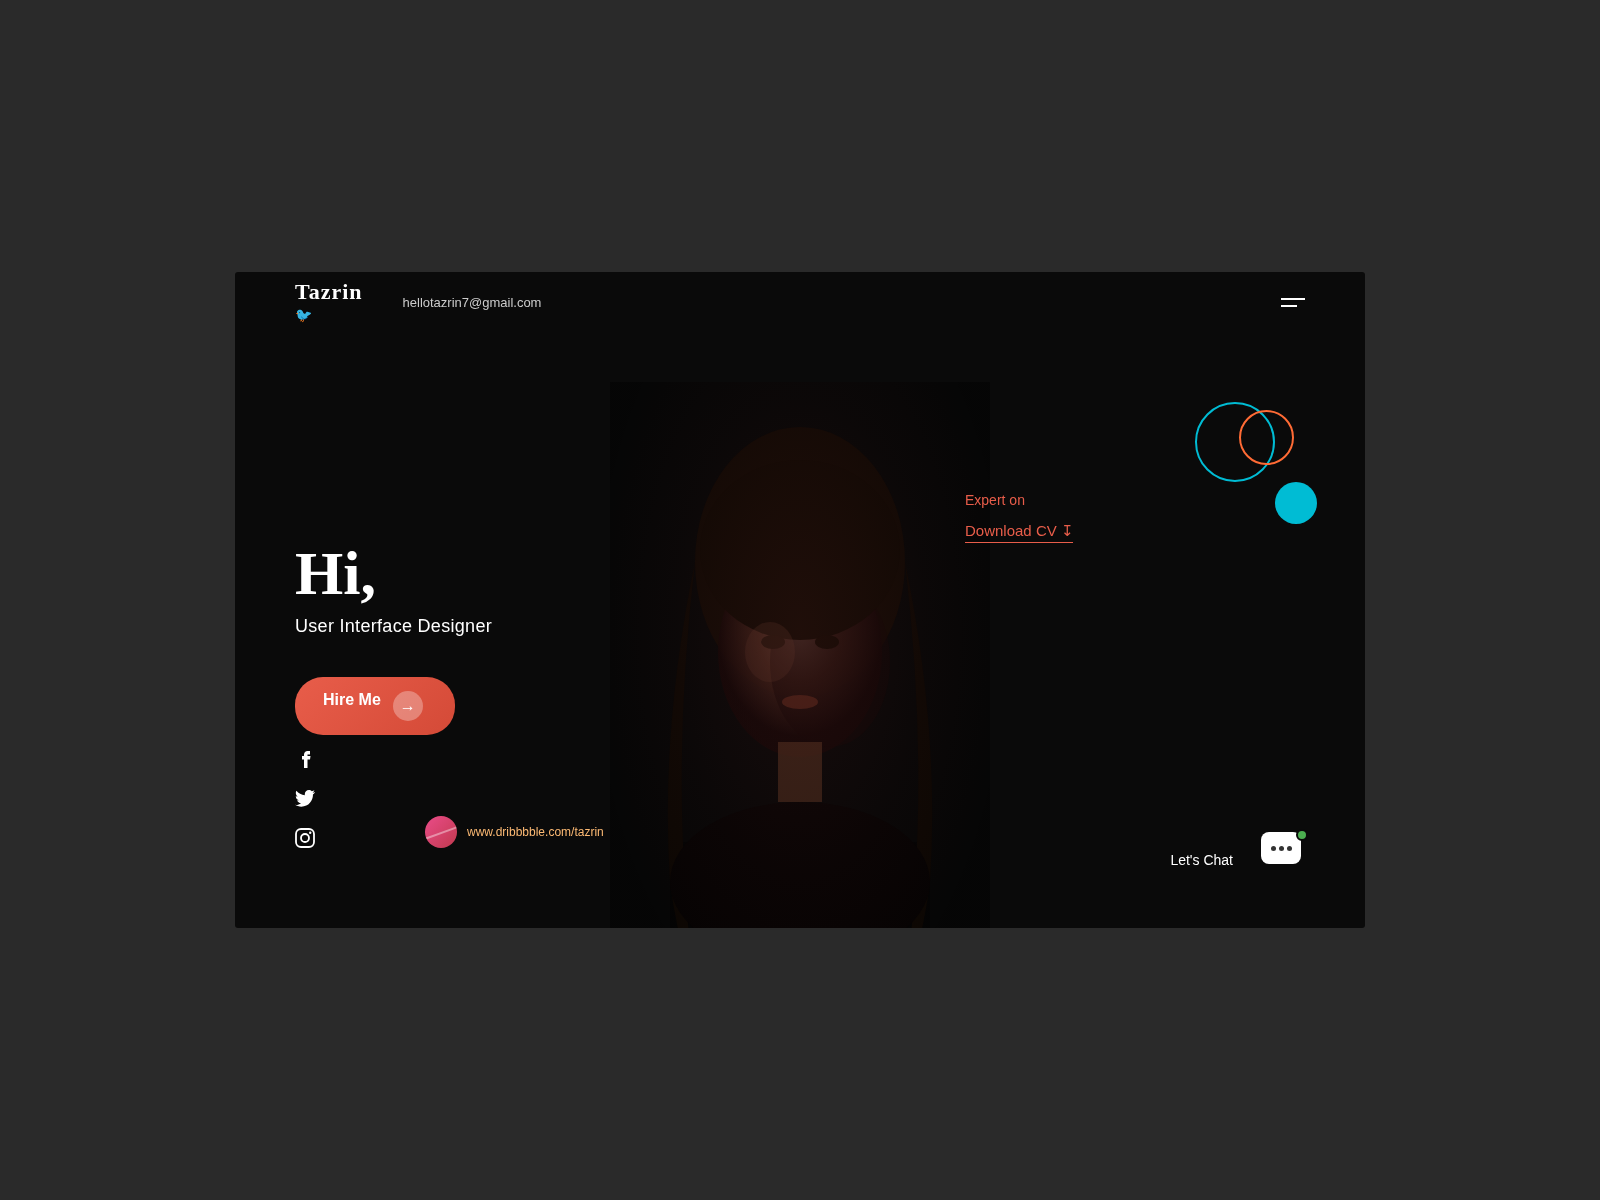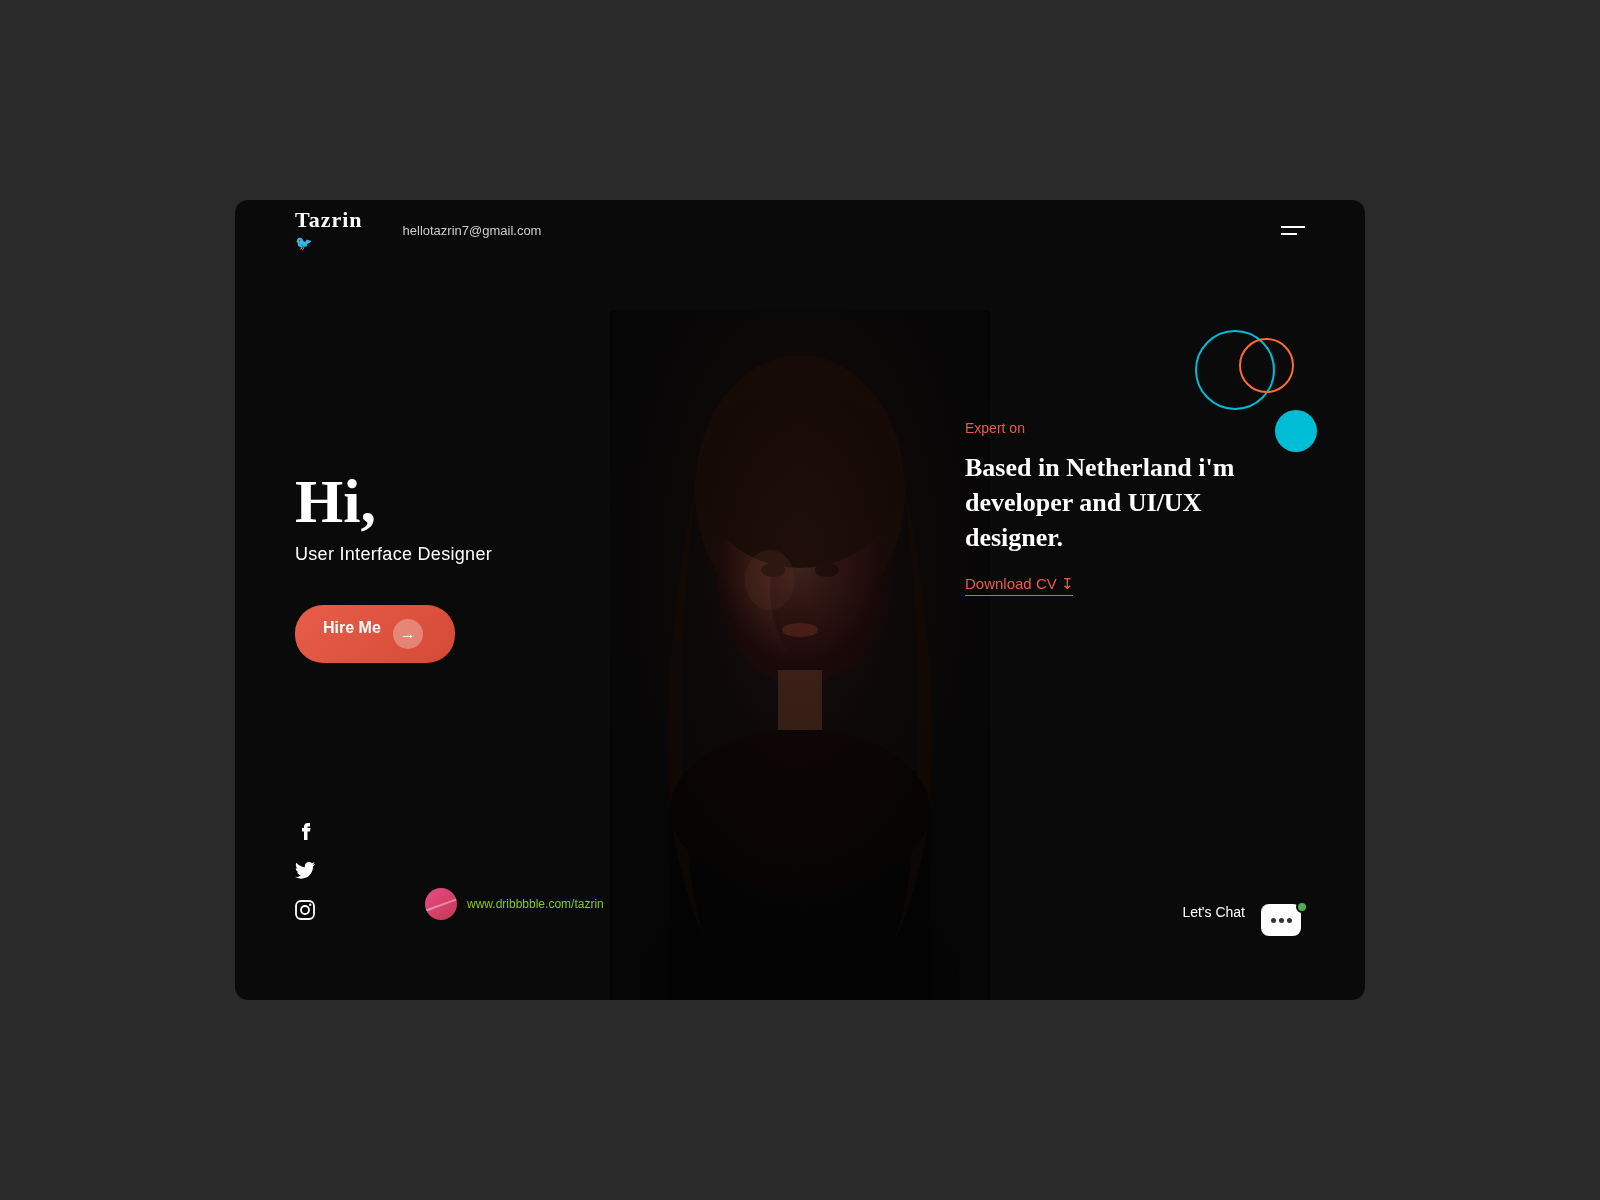--- a/index.html
+++ b/index.html
@@ -8,23 +8,23 @@
       background: #2a2a2a;
       display: flex;
       justify-content: center;
       align-items: center;
       min-height: 100vh;
       font-family: 'Georgia', serif;
     }
 
     .browser-window {
       width: 1130px;
-      height: 800px;
+      height: 656px;
       background: #0a0a0a;
-      border-radius: 13px;
+      border-radius: 3px;
       position: relative;
       overflow: hidden;
     }
 
     
     .header {
       position: absolute;
       top: 0;
       left: 0;
       right: 0;
@@ -205,21 +205,21 @@
       position: absolute;
       top: 50%;
       left: -5px;
       right: -5px;
       height: 1.5px;
       background: rgba(255,255,255,0.4);
       transform: rotate(-20deg);
     }
 
     .dribbble-url {
-      color: #84cc16;
+      color: #fdba74;
       font-size: 12px;
       font-family: Arial, sans-serif;
     }
 
     
     .right-content {
       position: absolute;
       right: 60px;
       top: 220px;
       width: 340px;
@@ -297,22 +297,22 @@
       top: 80px;
       left: 80px;
     }
 
     
     .chat-widget {
       position: absolute;
       right: 60px;
       bottom: 60px;
       display: flex;
-      align-items: flex-start;
-      gap: 16px;
+      align-items: flex-end;
+      gap: 28px;
       cursor: pointer;
     }
 
     .chat-label {
       color: #ffffff;
       font-size: 14px;
       font-family: Arial, sans-serif;
     }
 
     .chat-bubble-icon {
@@ -463,21 +463,20 @@
     </div>
   </div>
 
   <div class="dribbble-badge">
     <div class="dribbble-ball"></div>
     <span class="dribbble-url">www.dribbbble.com/tazrin</span>
   </div>
 
   <div class="right-content">
     <div class="expert-label">Expert on</div>
-    <div class="right-headline">Based in Netherland i'm developer and UI/UX designer.</div>
     <div class="download-cv">
       <span>Download CV ↧</span>
     </div>
   </div>
 
   <div class="chat-widget">
     <span class="chat-label">Let's Chat</span>
     <div class="chat-bubble-icon">
       <div class="chat-bubble-main">
         <div class="chat-dot"></div>

